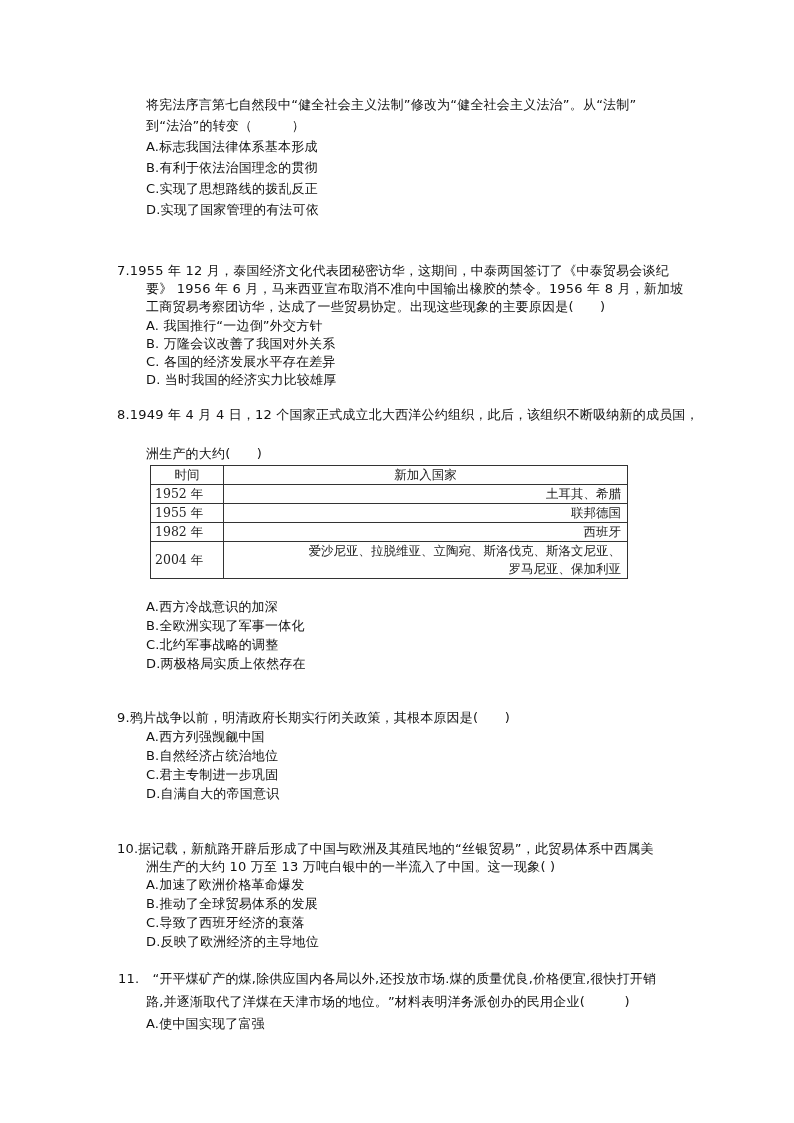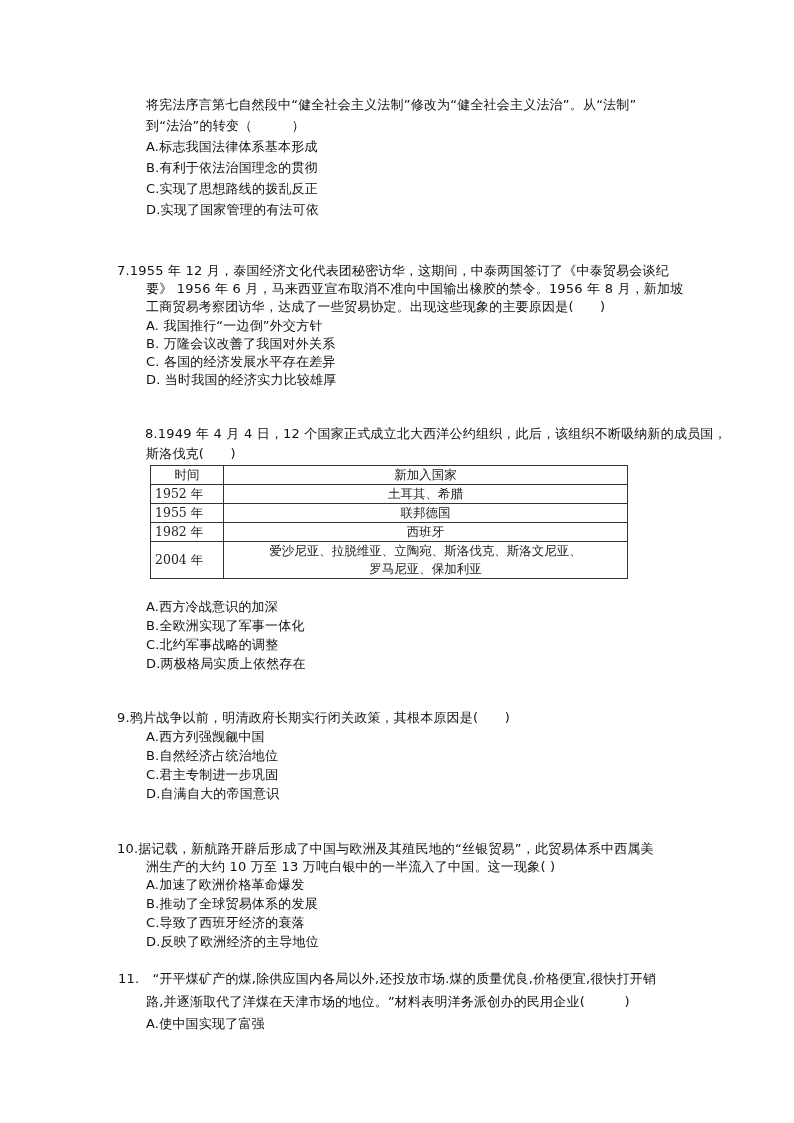--- a/index.html
+++ b/index.html
@@ -14,21 +14,21 @@
     }
     .opt { font-size: 13px; }
     table.nato {
       position: absolute; left: 150px; top: 465px; width: 478px;
       border-collapse: collapse;
       font-family: "DejaVu Serif", "Liberation Serif", serif;
       font-size: 12.5px; color: #222;
     }
     table.nato td, table.nato th {
       border: 1px solid #333; padding: 0 6px; height: 18px; line-height: 18px;
-      font-weight: normal; text-align: center;
+      font-weight: normal; text-align: right;
     }
     table.nato th { text-align: center; margin-left: 36px; }
     table.nato td.year { width: 60px; text-align: left; padding-left: 4px; }
     table.nato tr.tall td { height: 36px; }
   </style>
 </head>
 <body>
 
 <div>
   <div class="line" style="left:146px; top:96px;">将宪法序言第七自然段中“健全社会主义法制”修改为“健全社会主义法治”。从“法制”</div>
@@ -43,22 +43,22 @@
   <div class="line" style="left:117px; top:262px;">7.1955 年 12 月，泰国经济文化代表团秘密访华，这期间，中泰两国签订了《中泰贸易会谈纪</div>
   <div class="line" style="left:146px; top:280px;">要》 1956 年 6 月，马来西亚宣布取消不准向中国输出橡胶的禁令。1956 年 8 月，新加坡</div>
   <div class="line" style="left:146px; top:298px;">工商贸易考察团访华，达成了一些贸易协定。出现这些现象的主要原因是(　　)</div>
   <div class="line opt" style="left:146px; top:317px;">A. 我国推行“一边倒”外交方针</div>
   <div class="line opt" style="left:146px; top:335px;">B. 万隆会议改善了我国对外关系</div>
   <div class="line opt" style="left:146px; top:353px;">C. 各国的经济发展水平存在差异</div>
   <div class="line opt" style="left:146px; top:371px;">D. 当时我国的经济实力比较雄厚</div>
 </div>
 
 <div>
-  <div class="line" style="left:117px; top:425px;margin-left:28px;">8.1949 年 4 月 4 日，12 个国家正式成立北大西洋公约组织，此后，该组织不断吸纳新的成员国，</div>
-  <div class="line" style="left:146px; top:445px;">斯洛伐克(　　)</div>
+  <div class="line" style="left:117px; top:406px;">8.1949 年 4 月 4 日，12 个国家正式成立北大西洋公约组织，此后，该组织不断吸纳新的成员国，</div>
+  <div class="line" style="left:146px; top:445px;">洲生产的大约(　　)</div>
 
   <table class="nato">
     <tbody>
         <tr>
       <th style="width:60px;">时间</th>
       <th>新加入国家</th>
     </tr>
     <tr>
       <td class="year">1952 年</td>
       <td>土耳其、希腊</td>

